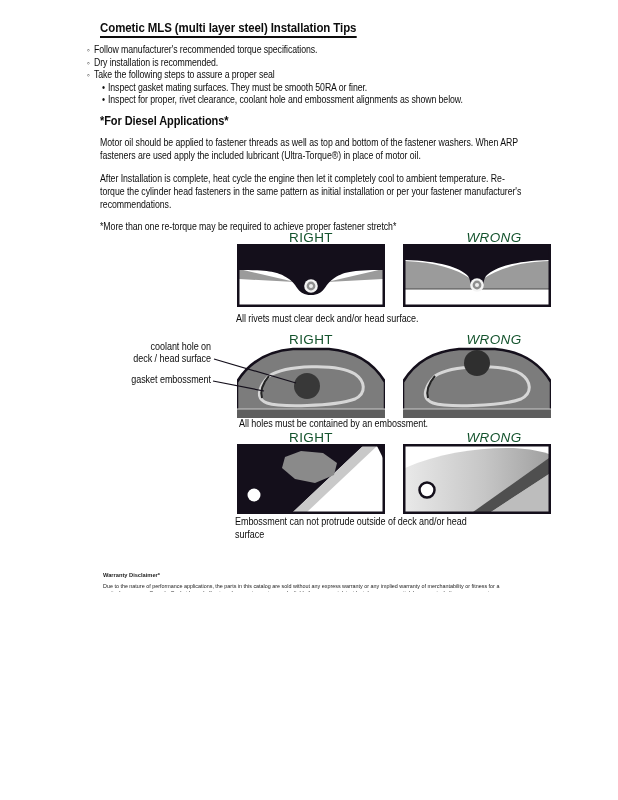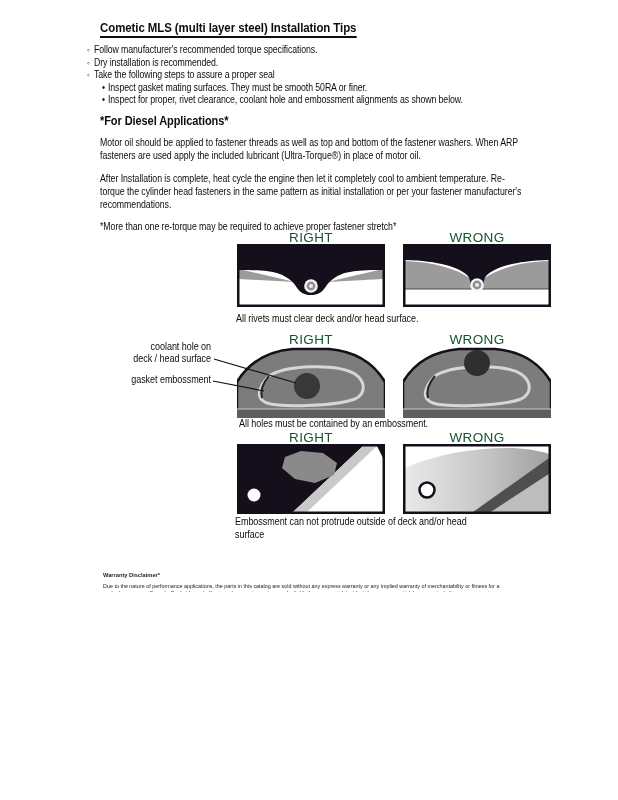--- a/index.html
+++ b/index.html
@@ -33,21 +33,21 @@
   .diesel p { margin:0 0 9px 0; }
   
   .row { position:absolute; left:0; width:618px; }
   .row1 { top:229px; height:98px; }
   .row2 { top:331px; height:108px; }
   .row3 { top:429px; height:120px; }
   .panel-label {
     position:absolute; top:1px; width:148px; text-align:center;
     font-size:13.5px; letter-spacing:0.4px; color:#14532d;
   }
-  .pl-a { left:237px; } .pl-b { left:403px; }
+  .pl-a { left:237px; } .pl-b { left:420px;font-style:italic; }
   .panel { position:absolute; top:15px; width:148px; }
   .panel svg { display:block; }
   .pn-a { left:237px; } .pn-b { left:403px; }
   .caption {
     position:absolute; font-size:10px; letter-spacing:-0.05px; line-height:12.6px;
     transform:scaleX(0.9); transform-origin:0 0; white-space:nowrap;
   }
   .row1 .caption { left:236px; top:84px; }
   .row2 .caption { left:239px; top:87px; }
   .row3 .caption { left:235px; top:87px; white-space:normal; width:260px; }

